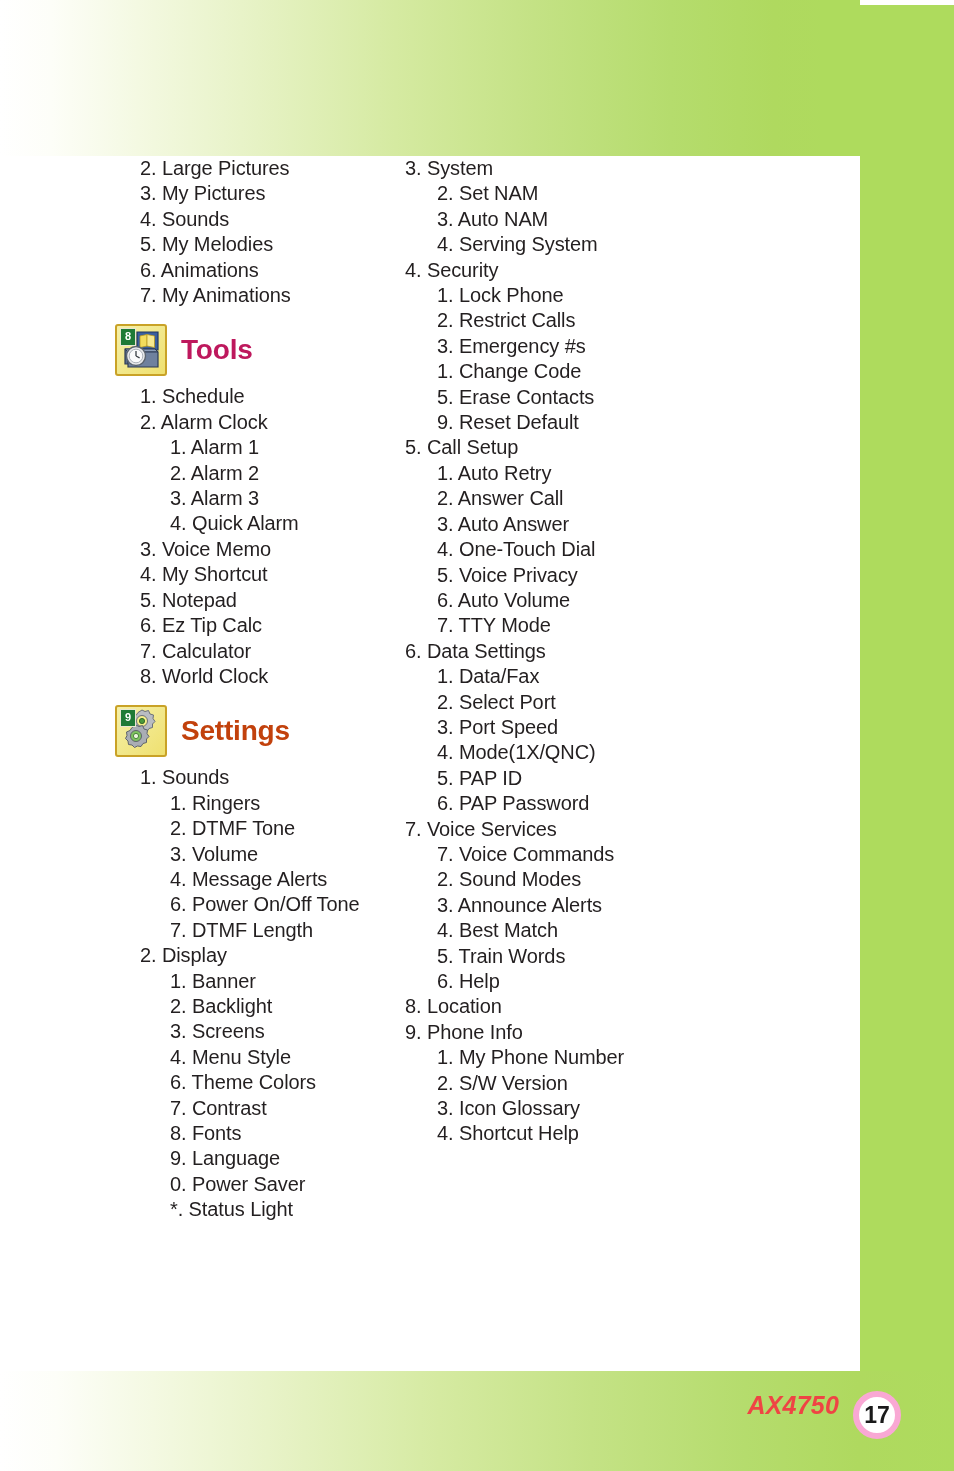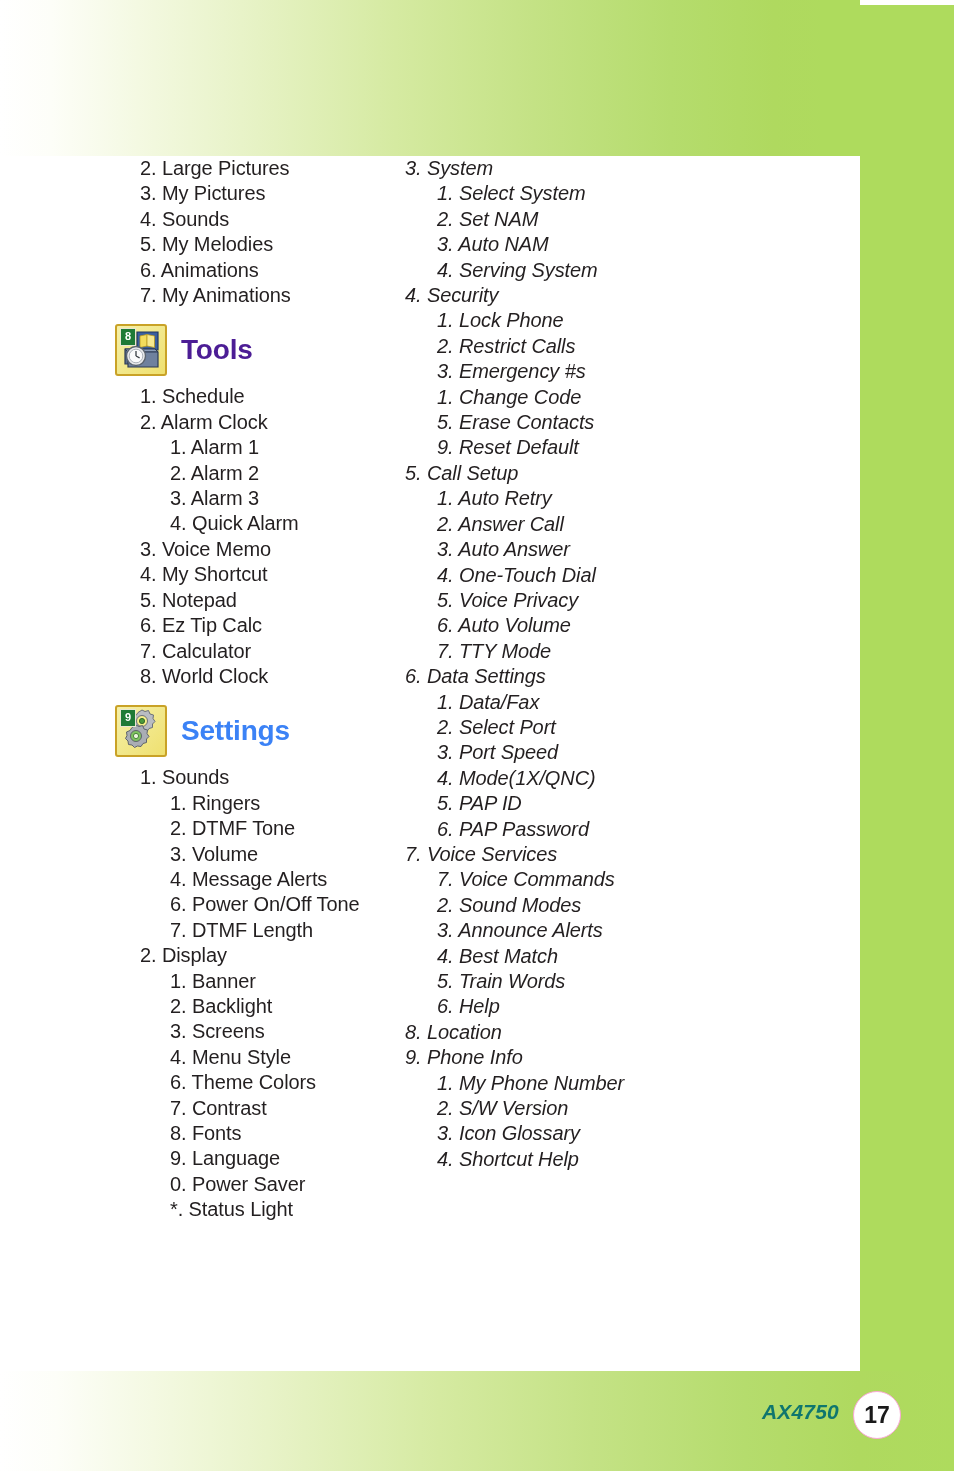--- a/index.html
+++ b/index.html
@@ -73,21 +73,20 @@
   }
   .col-left {
     width: 395px;
     padding-left: 115px;
     box-sizing: border-box;
   }
   .col-right {
     width: 400px;
     padding-left: 10px;
     box-sizing: border-box;
-    font-style: italic;
   }
 
   
   ul.outline {
     list-style: none;
     margin: 0;
     padding: 0;
   }
   li.item {
     font-size: 20px;
@@ -110,22 +109,22 @@
     margin-top: 16px;
     margin-bottom: 8px;
     padding-left: 0px;
   }
   .sec-title {
     font-size: 28px;
     font-weight: bold;
     letter-spacing: -0.2px;
     margin-left: 14px;
   }
-  .sec-tools .sec-title { color: #4c1d95; }
-  .sec-settings .sec-title { color: #3b82f6; }
+  .sec-tools .sec-title { color: #be185d; }
+  .sec-settings .sec-title { color: #c2410c; }
 
   
   .icon-tile {
     position: relative;
     width: 52px;
     height: 52px;
     border: 2px solid #c9a227;
     border-radius: 3px;
     background: linear-gradient(135deg, #f6f0a8 0%, #f2e98f 45%, #efe06f 100%);
     box-sizing: border-box;
@@ -157,36 +156,36 @@
   .footer {
     position: absolute;
     left: 0;
     top: 1371px;
     width: 954px;
     height: 100px;
   }
   .model-name {
     position: absolute;
     right: 115px;
-    top: 29px;
-    color: #0f766e;
-    font-size: 21px;
+    top: 20px;
+    color: #ef4444;
+    font-size: 25px;
     font-weight: bold;
     font-style: italic;
     letter-spacing: 0.2px;
   }
   .page-badge {
     position: absolute;
     right: 53px;
     top: 20px;
     width: 48px;
     height: 48px;
     border-radius: 50%;
     background: #ffffff;
-    border: 1px solid #f9a8d4;
+    border: 6px solid #f9a8d4;
     box-sizing: border-box;
     color: #1a1a1a;
     font-size: 23px;
     font-weight: bold;
     display: flex;
     align-items: center;
     justify-content: center;
   }
 </style>
 </head>
@@ -285,21 +284,20 @@
             <li class="item lvl2">9. Language</li>
             <li class="item lvl2">0. Power Saver</li>
             <li class="item lvl2">*. Status Light</li>
           </ul>
 
       </div>
 
       <div class="col-right">
         <ul class="outline" id="right-list">
             <li class="item lvl1">3. System</li>
-            <li class="item lvl2">1. Select System</li>
             <li class="item lvl2">2. Set NAM</li>
             <li class="item lvl2">3. Auto NAM</li>
             <li class="item lvl2">4. Serving System</li>
             <li class="item lvl1">4. Security</li>
             <li class="item lvl2">1. Lock Phone</li>
             <li class="item lvl2">2. Restrict Calls</li>
             <li class="item lvl2">3. Emergency #s</li>
             <li class="item lvl2">1. Change Code</li>
             <li class="item lvl2">5. Erase Contacts</li>
             <li class="item lvl2">9. Reset Default</li>

